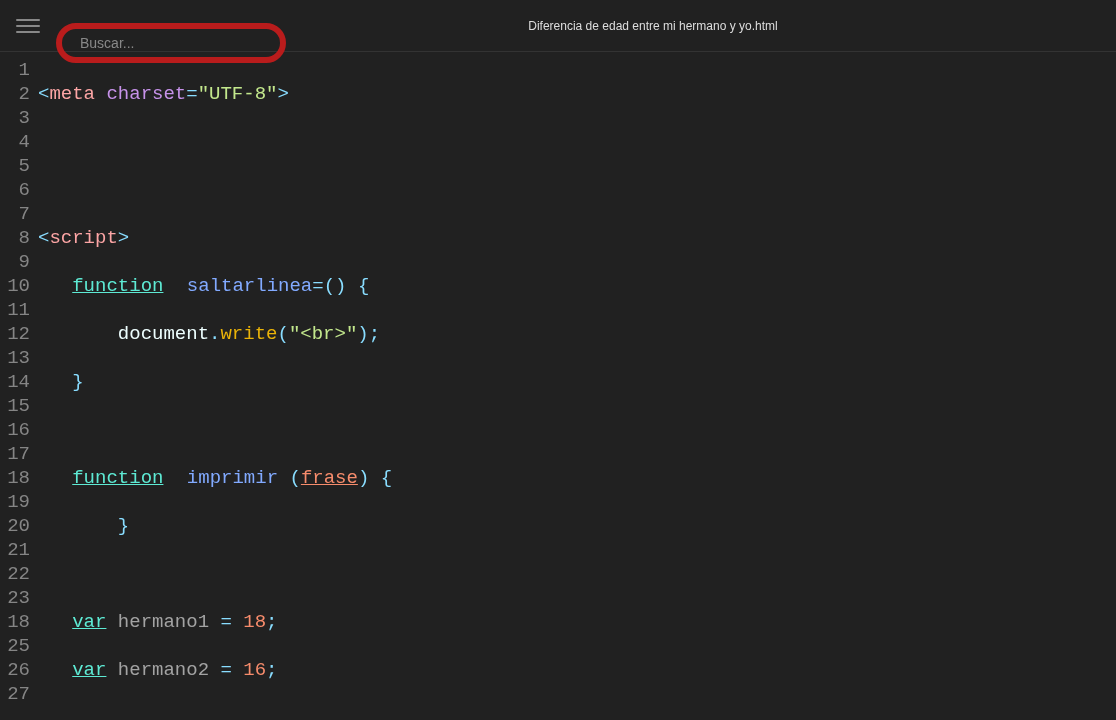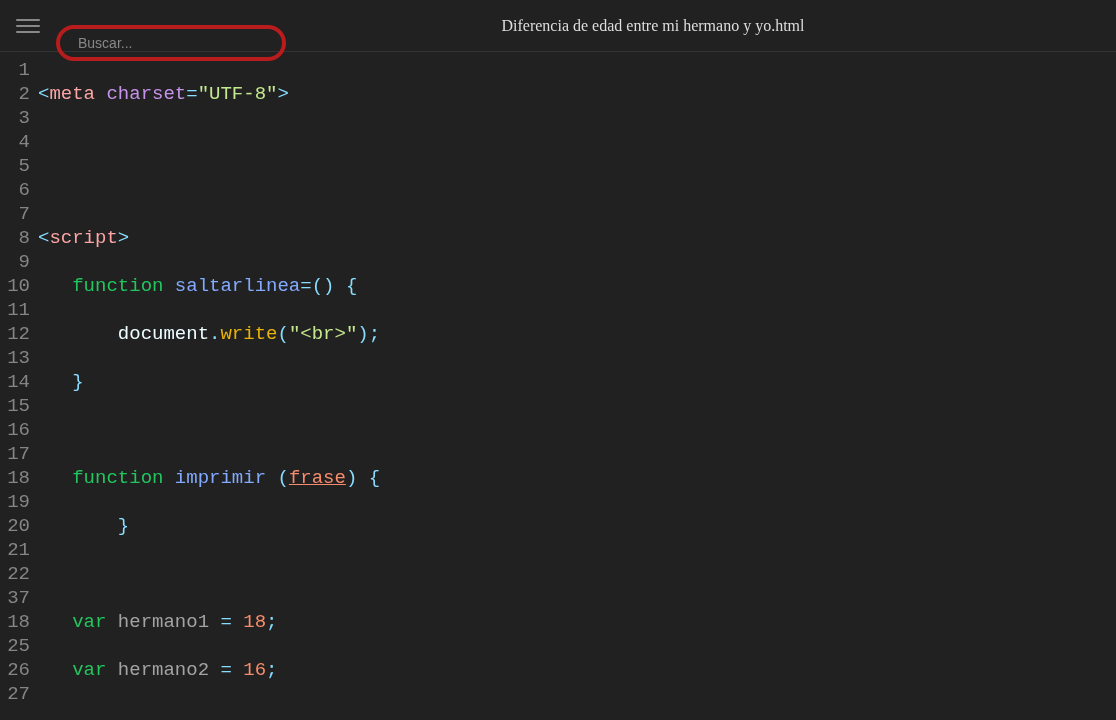--- a/index.html
+++ b/index.html
@@ -32,37 +32,37 @@
     cursor: pointer;
   }
   .menu-icon span {
     display: block;
     height: 2px;
     background: #888;
     border-radius: 1px;
   }
   .search-box {
     background: transparent;
-    border: 4px solid #b91c1c;
+    border: 6px solid #b91c1c;
     border-radius: 20px;
     padding: 6px 18px;
     color: #ccc;
     font-size: 14px;
     width: 230px;
     font-family: Arial, sans-serif;
     outline: none;
     margin-top: 34px;
   }
   .search-box::placeholder { color: #888; }
   .title {
     flex: 1;
     text-align: center;
     color: #ddd;
-    font-family: Liberation Serif, serif;
-    font-size: 16px;
+    font-family: Liberation Sans, sans-serif;
+    font-size: 12px;
     padding-right: 80px;
   }
   .editor {
     display: flex;
     height: calc(100% - 52px);
     padding-top: 6px;
   }
   .gutter {
     width: 38px;
     text-align: right;
@@ -73,22 +73,22 @@
   }
   .code {
     flex: 1;
     line-height: 24px;
     white-space: pre;
   }
   .line { height: 24px; }
   .tag { color: #fca5a5; }
   .attr { color: #c792ea; }
   .str { color: #c3e88d; }
-  .kw { color: #22c55e; }
-  .fn { color: #82aaff; }
+  .kw { color: #5eead4; text-decoration: underline; }
+  .fn { color: #82aaff; margin-left: 12px; }
   .var { color: #a3a3a3; }
   .param { color: #f78c6c; text-decoration: underline; }
   .num { color: #f78c6c; }
   .call { color: #eab308; }
   .obj { color: #eeffff; }
   .punc { color: #89ddff; }
 </style>
 </head>
 <body>
 
@@ -119,21 +119,21 @@
     <div class="line">13</div>
     <div class="line">14</div>
     <div class="line">15</div>
     <div class="line">16</div>
     <div class="line">17</div>
     <div class="line">18</div>
     <div class="line">19</div>
     <div class="line">20</div>
     <div class="line">21</div>
     <div class="line">22</div>
-    <div class="line">37</div>
+    <div class="line">23</div>
     <div class="line">18</div>
     <div class="line">25</div>
     <div class="line">26</div>
     <div class="line">27</div>
   </div>
   <div class="code">
 <div class="line"><span class="punc">&lt;</span><span class="tag">meta</span><span> </span><span class="attr">charset</span><span class="punc">=</span><span class="str">"UTF-8"</span><span class="punc">&gt;</span></div>
 <div class="line"></div>
 <div class="line"></div>
 <div class="line"><span class="punc">&lt;</span><span class="tag">script</span><span class="punc">&gt;</span></div>

